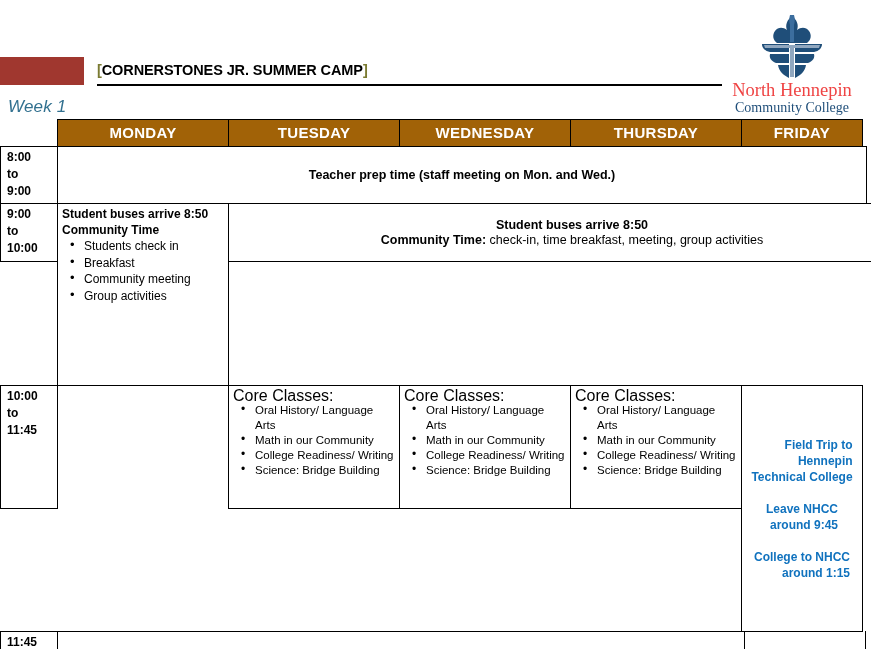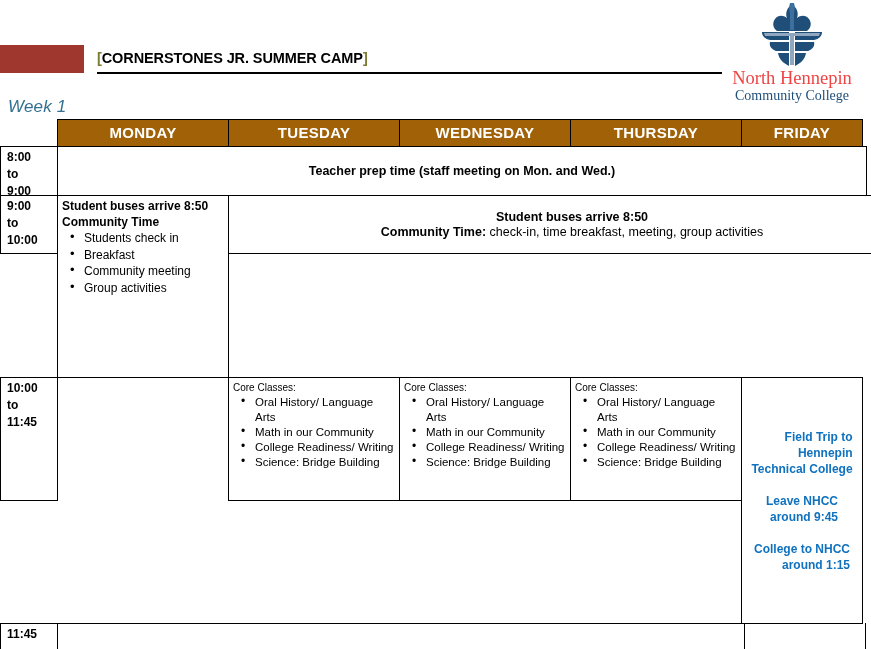--- a/index.html
+++ b/index.html
@@ -12,21 +12,21 @@
     height: 649px;
     font-family: "Liberation Sans", sans-serif;
     color: #000000;
     overflow: hidden;
     position: relative;
   }
 
   
   .header-band {
     position: absolute;
-    left: 0; top: 0;
+    left: 0; top: 12px;
     width: 871px;
     height: 138px;
   }
   .red-block {
     position: absolute;
     left: 0; top: 45px;
     width: 84px; height: 28px;
     background: #A0372F;
   }
   .title-wrap {
@@ -142,21 +142,21 @@
   .vcenter { display: flex; align-items: center; justify-content: center; }
   .mid-bold {
     font-weight: bold;
     font-size: 12.5px;
   }
   .plain-center {
     font-size: 12.5px;
     text-align: center;
   }
   .lead { font-weight: bold; font-size: 12px; line-height: 16px; }
-  .lead-normal { font-size: 10px; line-height: 15px; }
+  .lead-normal { font-size: 16px; line-height: 15px; }
 
   ul.bul {
     margin: 0;
     padding: 0 0 0 20px;
     list-style: none;
   }
   ul.bul li {
     position: relative;
     font-size: 11.5px;
     line-height: 15px;
@@ -181,21 +181,21 @@
     height: 100%;
     color: #1072BE;
     font-weight: bold;
     font-size: 12px;
     line-height: 16px;
     text-align: right;
   }
   .fri-block { margin-bottom: 16px; }
   .fri-block:last-child { margin-bottom: 0; }
 
-  .row-h58  .cell { height: 50px; }
+  .row-h58  .cell { height: 58px; }
   .row-h59  .cell { height: 59px; }
   .row-h124 .cell { height: 124px; }
   .row-h51  .cell { height: 51px; }
 
   .fri-tall { height: 247px !important; }
 </style>
 </head>
 <body>
 
 <div class="header-band">

